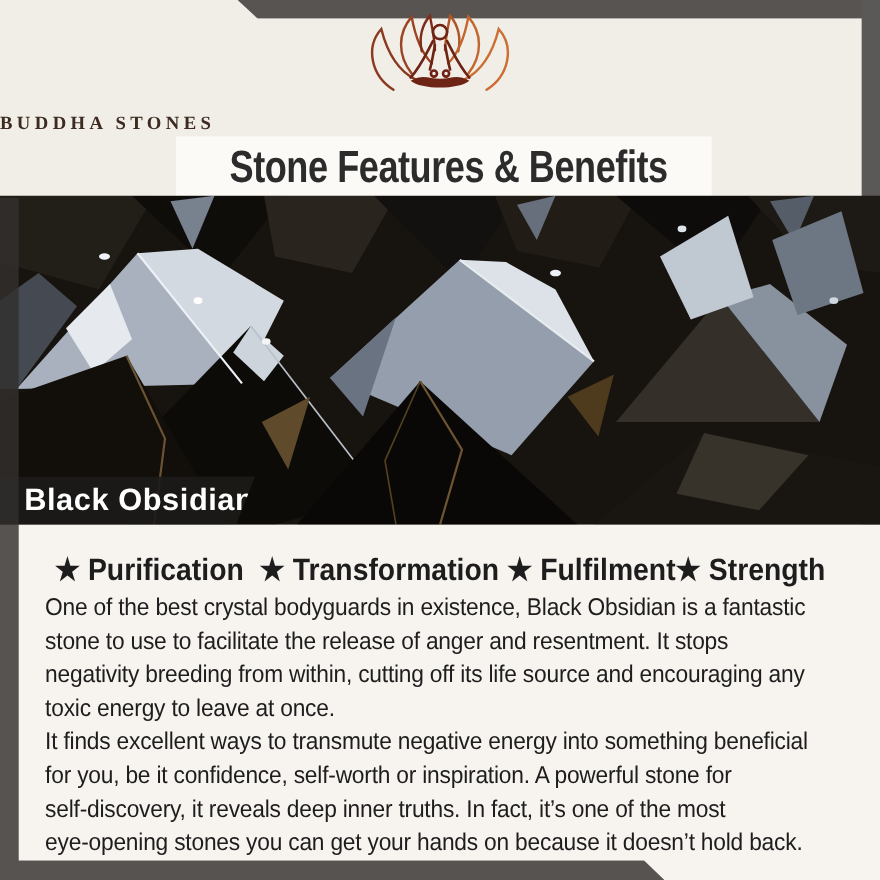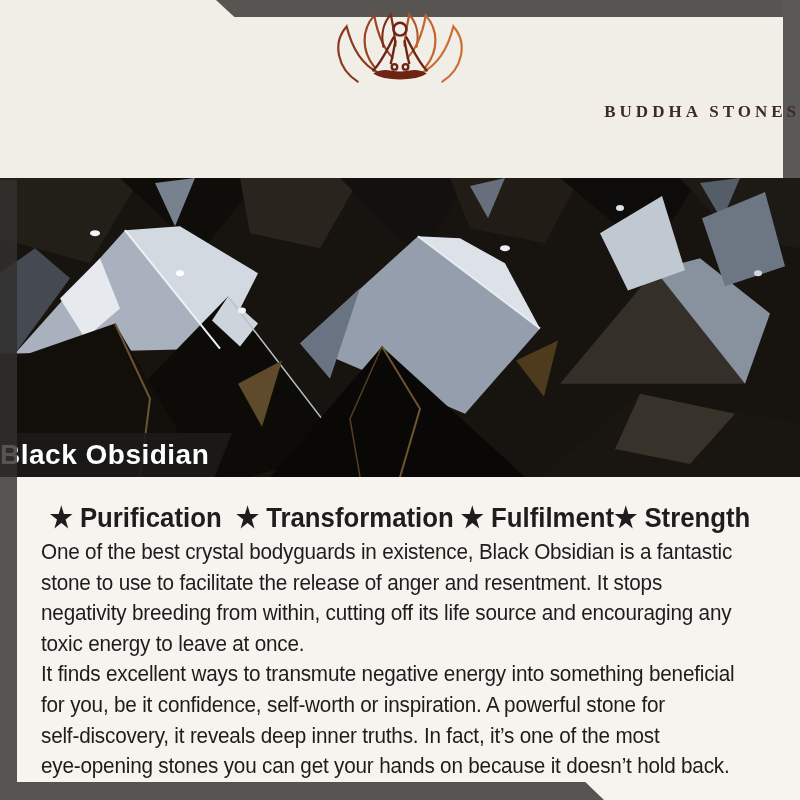--- a/index.html
+++ b/index.html
@@ -23,39 +23,39 @@
   
   .top-bar{position:absolute;left:0;top:0;width:800px;height:17px;background:var(--bar-gray);
     clip-path:polygon(27% 0,100% 0,100% 100%,29.3% 100%);}
   .right-bar{position:absolute;left:783px;top:0;width:17px;height:590px;background:#5b5957;
     clip-path:polygon(0 0,100% 0,100% 95.4%,0 100%);}
   .left-bar{position:absolute;left:0;top:180px;width:17px;height:620px;background:rgba(50,47,45,0.82);}
   .bottom-bar{position:absolute;left:0;top:782px;width:604px;height:18px;background:#565350;
     clip-path:polygon(0 0,96.9% 0,100% 100%,0 100%);}
 
   
-  .brand{position:absolute;left:0;top:8px;width:800px;text-align:right;}
+  .brand{position:absolute;left:0;top:8px;width:800px;text-align:left;}
   .brand svg{display:block;margin:0 auto;}
   .brand-name{margin-top:2px;font-family:"Liberation Serif",serif;font-size:17px;font-weight:600;
     letter-spacing:4px;color:var(--brand-color);}
 
   
   .title-band{position:absolute;left:160px;top:124px;width:487px;height:54px;background:var(--band);}
   .page-title{width:100%;height:54px;line-height:54px;text-align:center;font-weight:bold;
     font-size:41px;color:var(--title-color);transform:scaleX(0.8);transform-origin:center;
     letter-spacing:-0.5px;white-space:nowrap;}
 
   
   .photo{position:absolute;left:0;top:178px;width:800px;height:299px;overflow:hidden;background:#17130e;}
   .photo svg{display:block;width:100%;height:100%;}
 
   
   .photo-label{position:absolute;left:0;top:433px;width:232px;height:44px;background:var(--label-bg);
     clip-path:polygon(0 0,100% 0,92.5% 100%,0 100%);
-    display:flex;align-items:center;}
+    display:flex;align-items:center;padding-left:22px;}
   .photo-label span{color:#fff;font-weight:bold;font-size:28px;letter-spacing:0.5px;white-space:nowrap;}
 
   
   .features-line{position:absolute;left:0;top:501px;width:800px;text-align:center;
     font-weight:bold;font-size:28px;color:var(--text-color);white-space:pre;
     transform:scaleX(0.92);transform-origin:center;}
 
   
   .body-text{position:absolute;left:41px;top:537px;width:760px;}
   .body-line{height:30.6px;line-height:30.6px;font-size:22px;color:var(--text-color);
@@ -86,20 +86,23 @@
         <path d="M75,36 C73,46 72,53 70,60"></path>
         <path d="M85,36 C87,46 88,53 90,60"></path>
         <circle cx="74" cy="64" r="3"></circle>
         <circle cx="86" cy="64" r="3"></circle>
       </g>
       <path d="M51,71 C61,80 99,80 109,71 C97,64 91,69 80,69 C69,69 63,64 51,71 Z" fill="#6e2415"></path>
     </svg>
     <div class="brand-name">BUDDHA STONES</div>
   </div>
 
+  <div class="title-band">
+    <div class="page-title">Stone Features &amp; Benefits</div>
+  </div>
 
   <div class="photo">
     <svg viewBox="0 0 800 298" preserveAspectRatio="none" aria-hidden="true">
       <rect x="0" y="0" width="800" height="298" fill="#17130e"></rect>
 
       <polygon points="0,0 140,0 90,85 0,60" fill="#221e18"></polygon>
       <polygon points="120,0 260,0 200,75" fill="#0f0d0a"></polygon>
       <polygon points="240,0 360,0 320,70 250,55" fill="#29241d"></polygon>
       <polygon points="340,0 470,0 420,80" fill="#131110"></polygon>
       <polygon points="450,0 580,0 545,65 470,50" fill="#211c15"></polygon>

